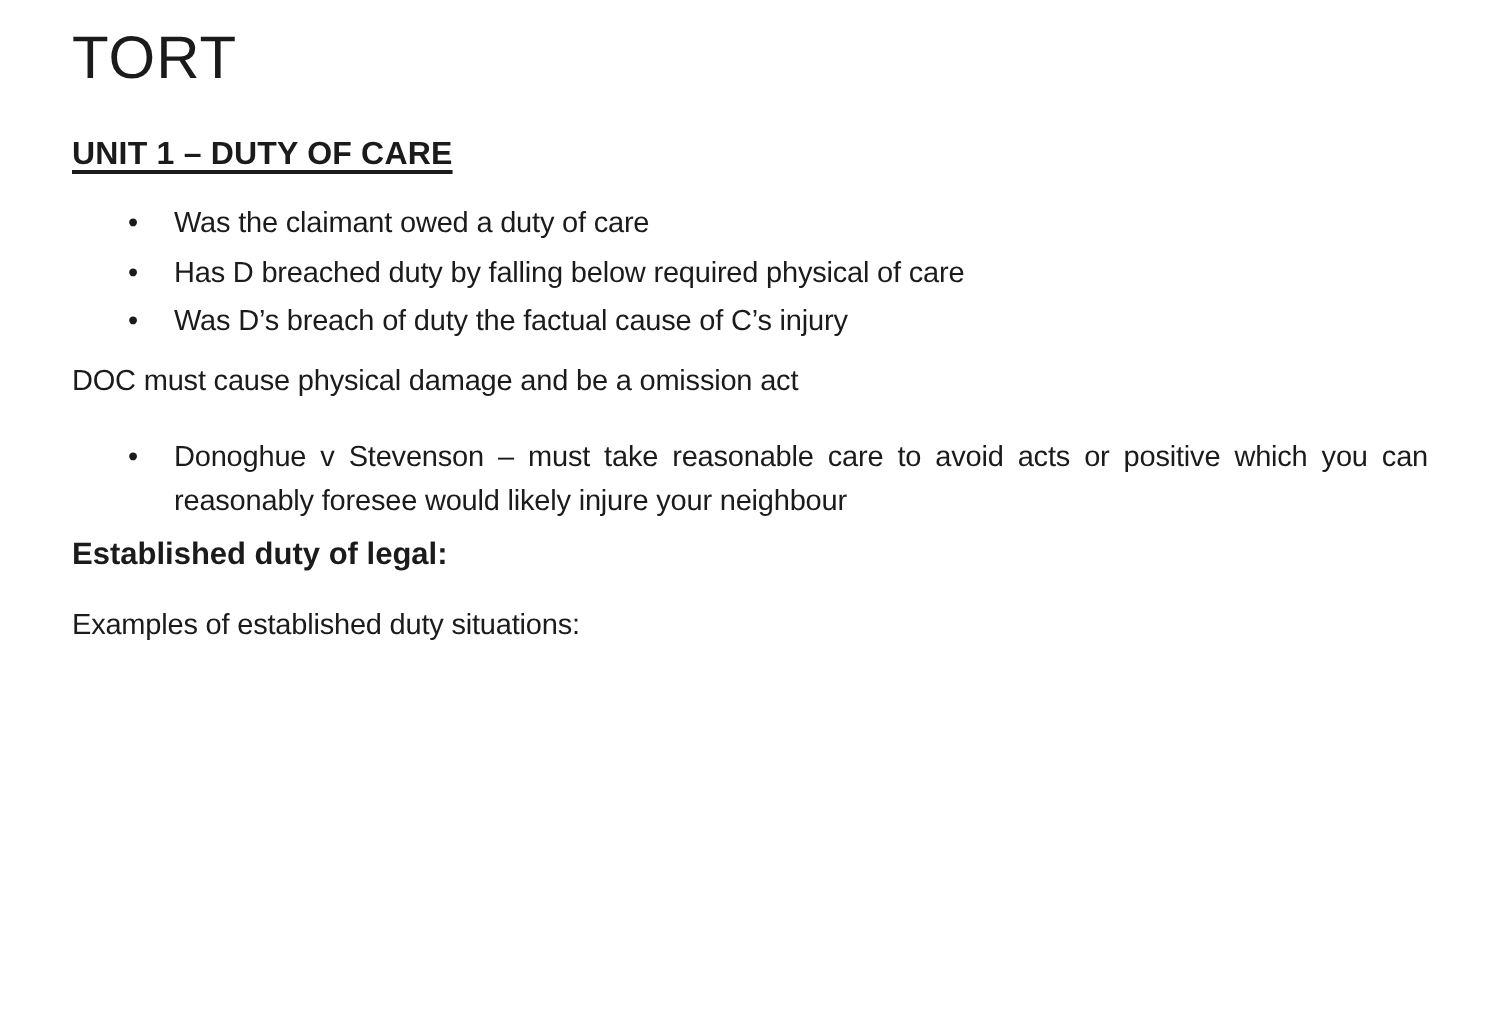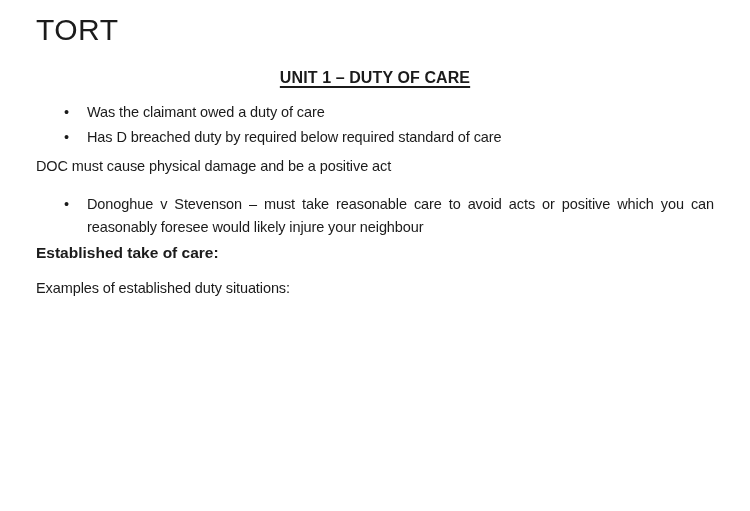--- a/index.html
+++ b/index.html
@@ -27,21 +27,20 @@
   }
   .unit-heading {
     font-size: 16px;
     font-weight: 700;
     line-height: 19px;
     margin: 0 0 13px 0;
     text-decoration: underline;
     text-underline-offset: 3px;
     text-decoration-thickness: 1.5px;
     letter-spacing: 0.1px;
-    text-align: center;
   }
   .section-heading {
     font-size: 15.5px;
     font-weight: 700;
     line-height: 18px;
     margin: 0 0 14px 0;
   }
   .body-text {
     font-size: 14.5px;
     line-height: 25px;
@@ -78,27 +77,28 @@
 <div class="page">
 
   <h1 class="doc-title">TORT</h1>
 
   <h2 class="unit-heading">UNIT 1 – DUTY OF CARE</h2>
 
 
 
   <ul class="bullet-list">
     <li>Was the claimant owed a duty of care</li>
-    <li>Has D breached duty by required below required standard of care</li>
+    <li>Has D breached duty by falling below required physical of care</li>
+    <li>Was D’s breach of duty the factual cause of C’s injury</li>
   </ul>
 
-  <p class="body-text">DOC must cause physical damage and be a positive act</p>
+  <p class="body-text">DOC must cause physical damage and be a omission act</p>
 
 
   <ul class="bullet-list justified">
     <li>Donoghue v Stevenson – must take reasonable care to avoid acts or positive which you can reasonably foresee would likely injure your neighbour</li>
   </ul>
 
-  <h3 class="section-heading">Established take of care:</h3>
+  <h3 class="section-heading">Established duty of legal:</h3>
 
   <p class="body-text">Examples of established duty situations:</p>
 
 </div>
 
 </body></html>

